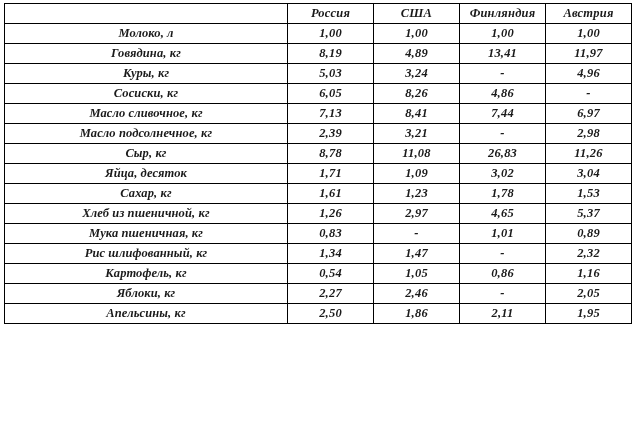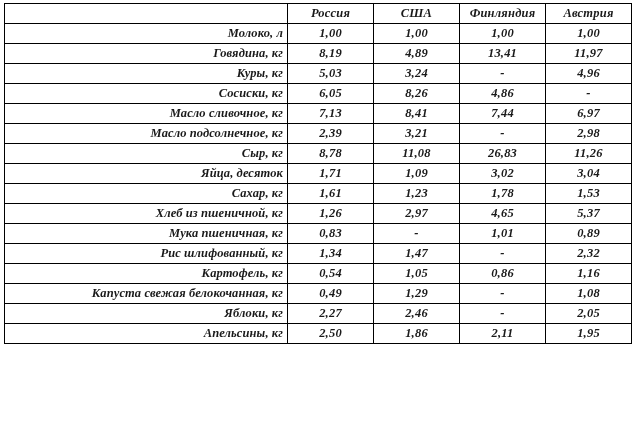--- a/index.html
+++ b/index.html
@@ -39,21 +39,21 @@
     box-sizing: border-box;
     overflow: hidden;
     white-space: nowrap;
   }
   table.price-table th {
     text-align: center;
     vertical-align: middle;
     letter-spacing: 0.2px;
   }
   td.label-cell {
-    text-align: right;
+    text-align: center;
     vertical-align: middle;
     letter-spacing: 0.1px;
   }
   td.num-cell {
     text-align: center;
     vertical-align: middle;
     letter-spacing: 0.2px;
   }
   th.corner-cell {
     border-top: none;
@@ -171,27 +171,20 @@
         <td class="num-cell">2,32</td>
       </tr>
       <tr>
         <td class="label-cell">Картофель, кг</td>
         <td class="num-cell">0,54</td>
         <td class="num-cell">1,05</td>
         <td class="num-cell">0,86</td>
         <td class="num-cell">1,16</td>
       </tr>
       <tr>
-        <td class="label-cell">Капуста свежая белокочанная, кг</td>
-        <td class="num-cell">0,49</td>
-        <td class="num-cell">1,29</td>
-        <td class="num-cell">-</td>
-        <td class="num-cell">1,08</td>
-      </tr>
-      <tr>
         <td class="label-cell">Яблоки, кг</td>
         <td class="num-cell">2,27</td>
         <td class="num-cell">2,46</td>
         <td class="num-cell">-</td>
         <td class="num-cell">2,05</td>
       </tr>
       <tr>
         <td class="label-cell">Апельсины, кг</td>
         <td class="num-cell">2,50</td>
         <td class="num-cell">1,86</td>

